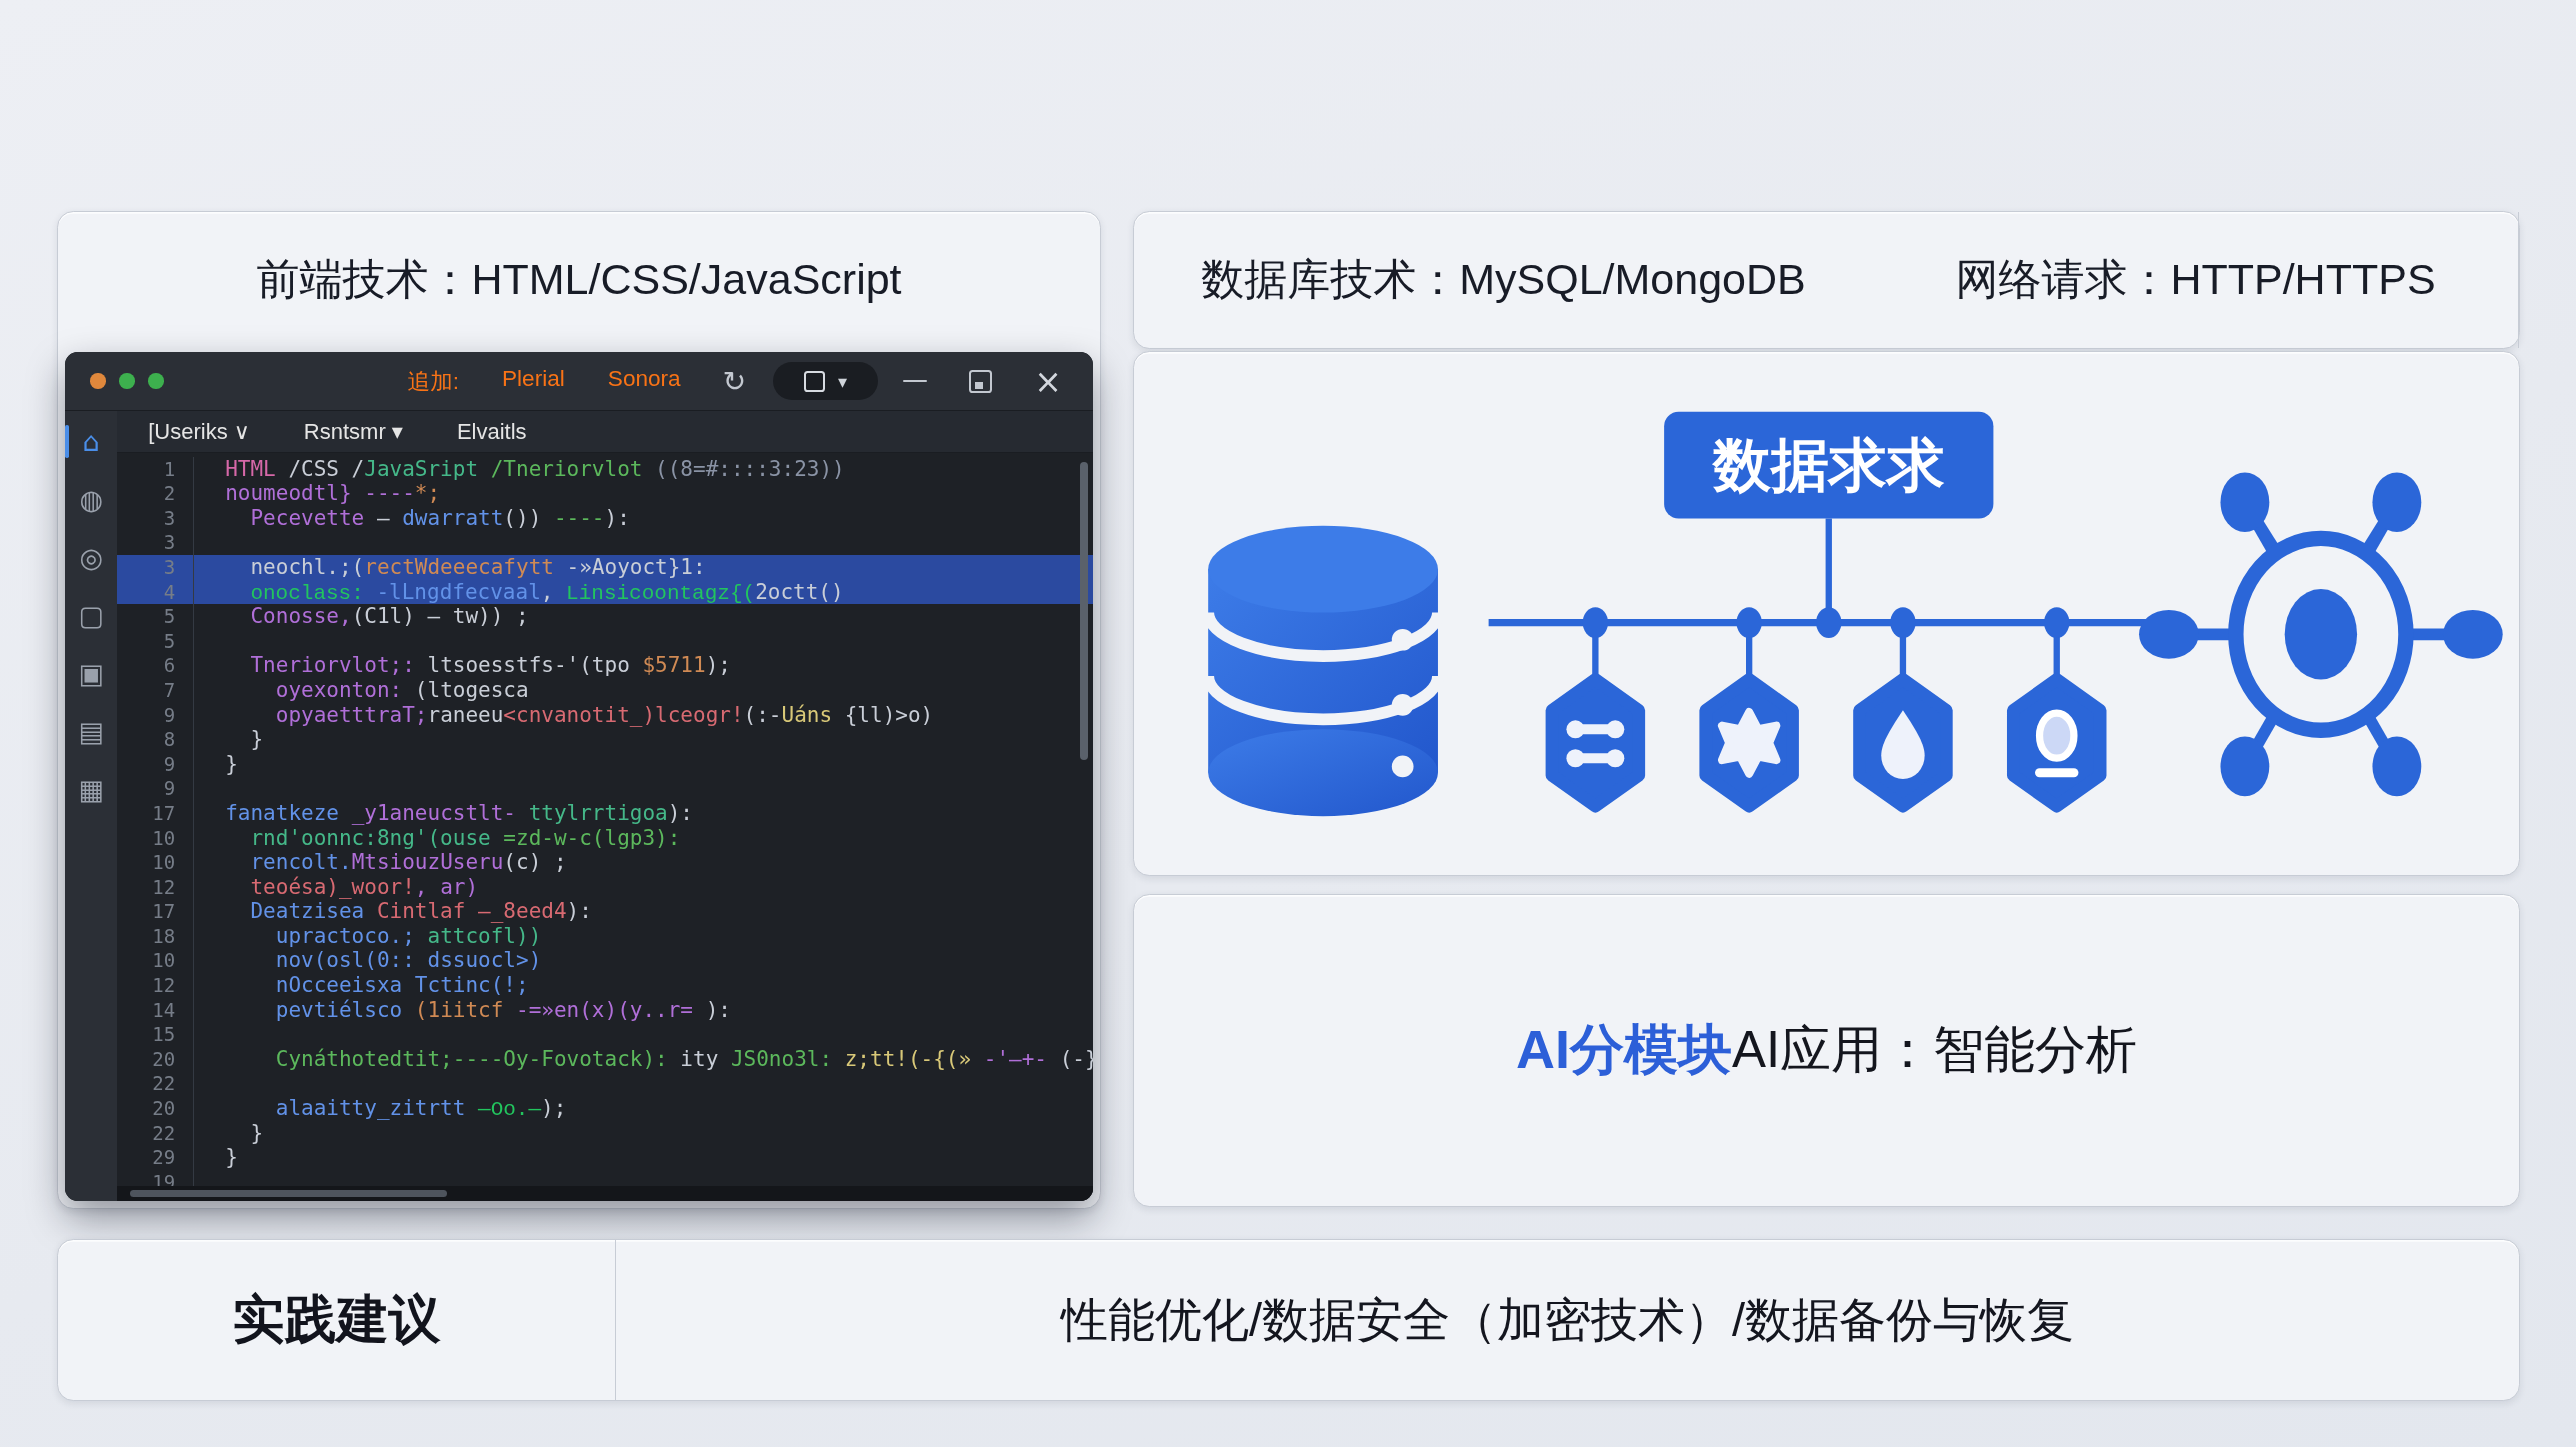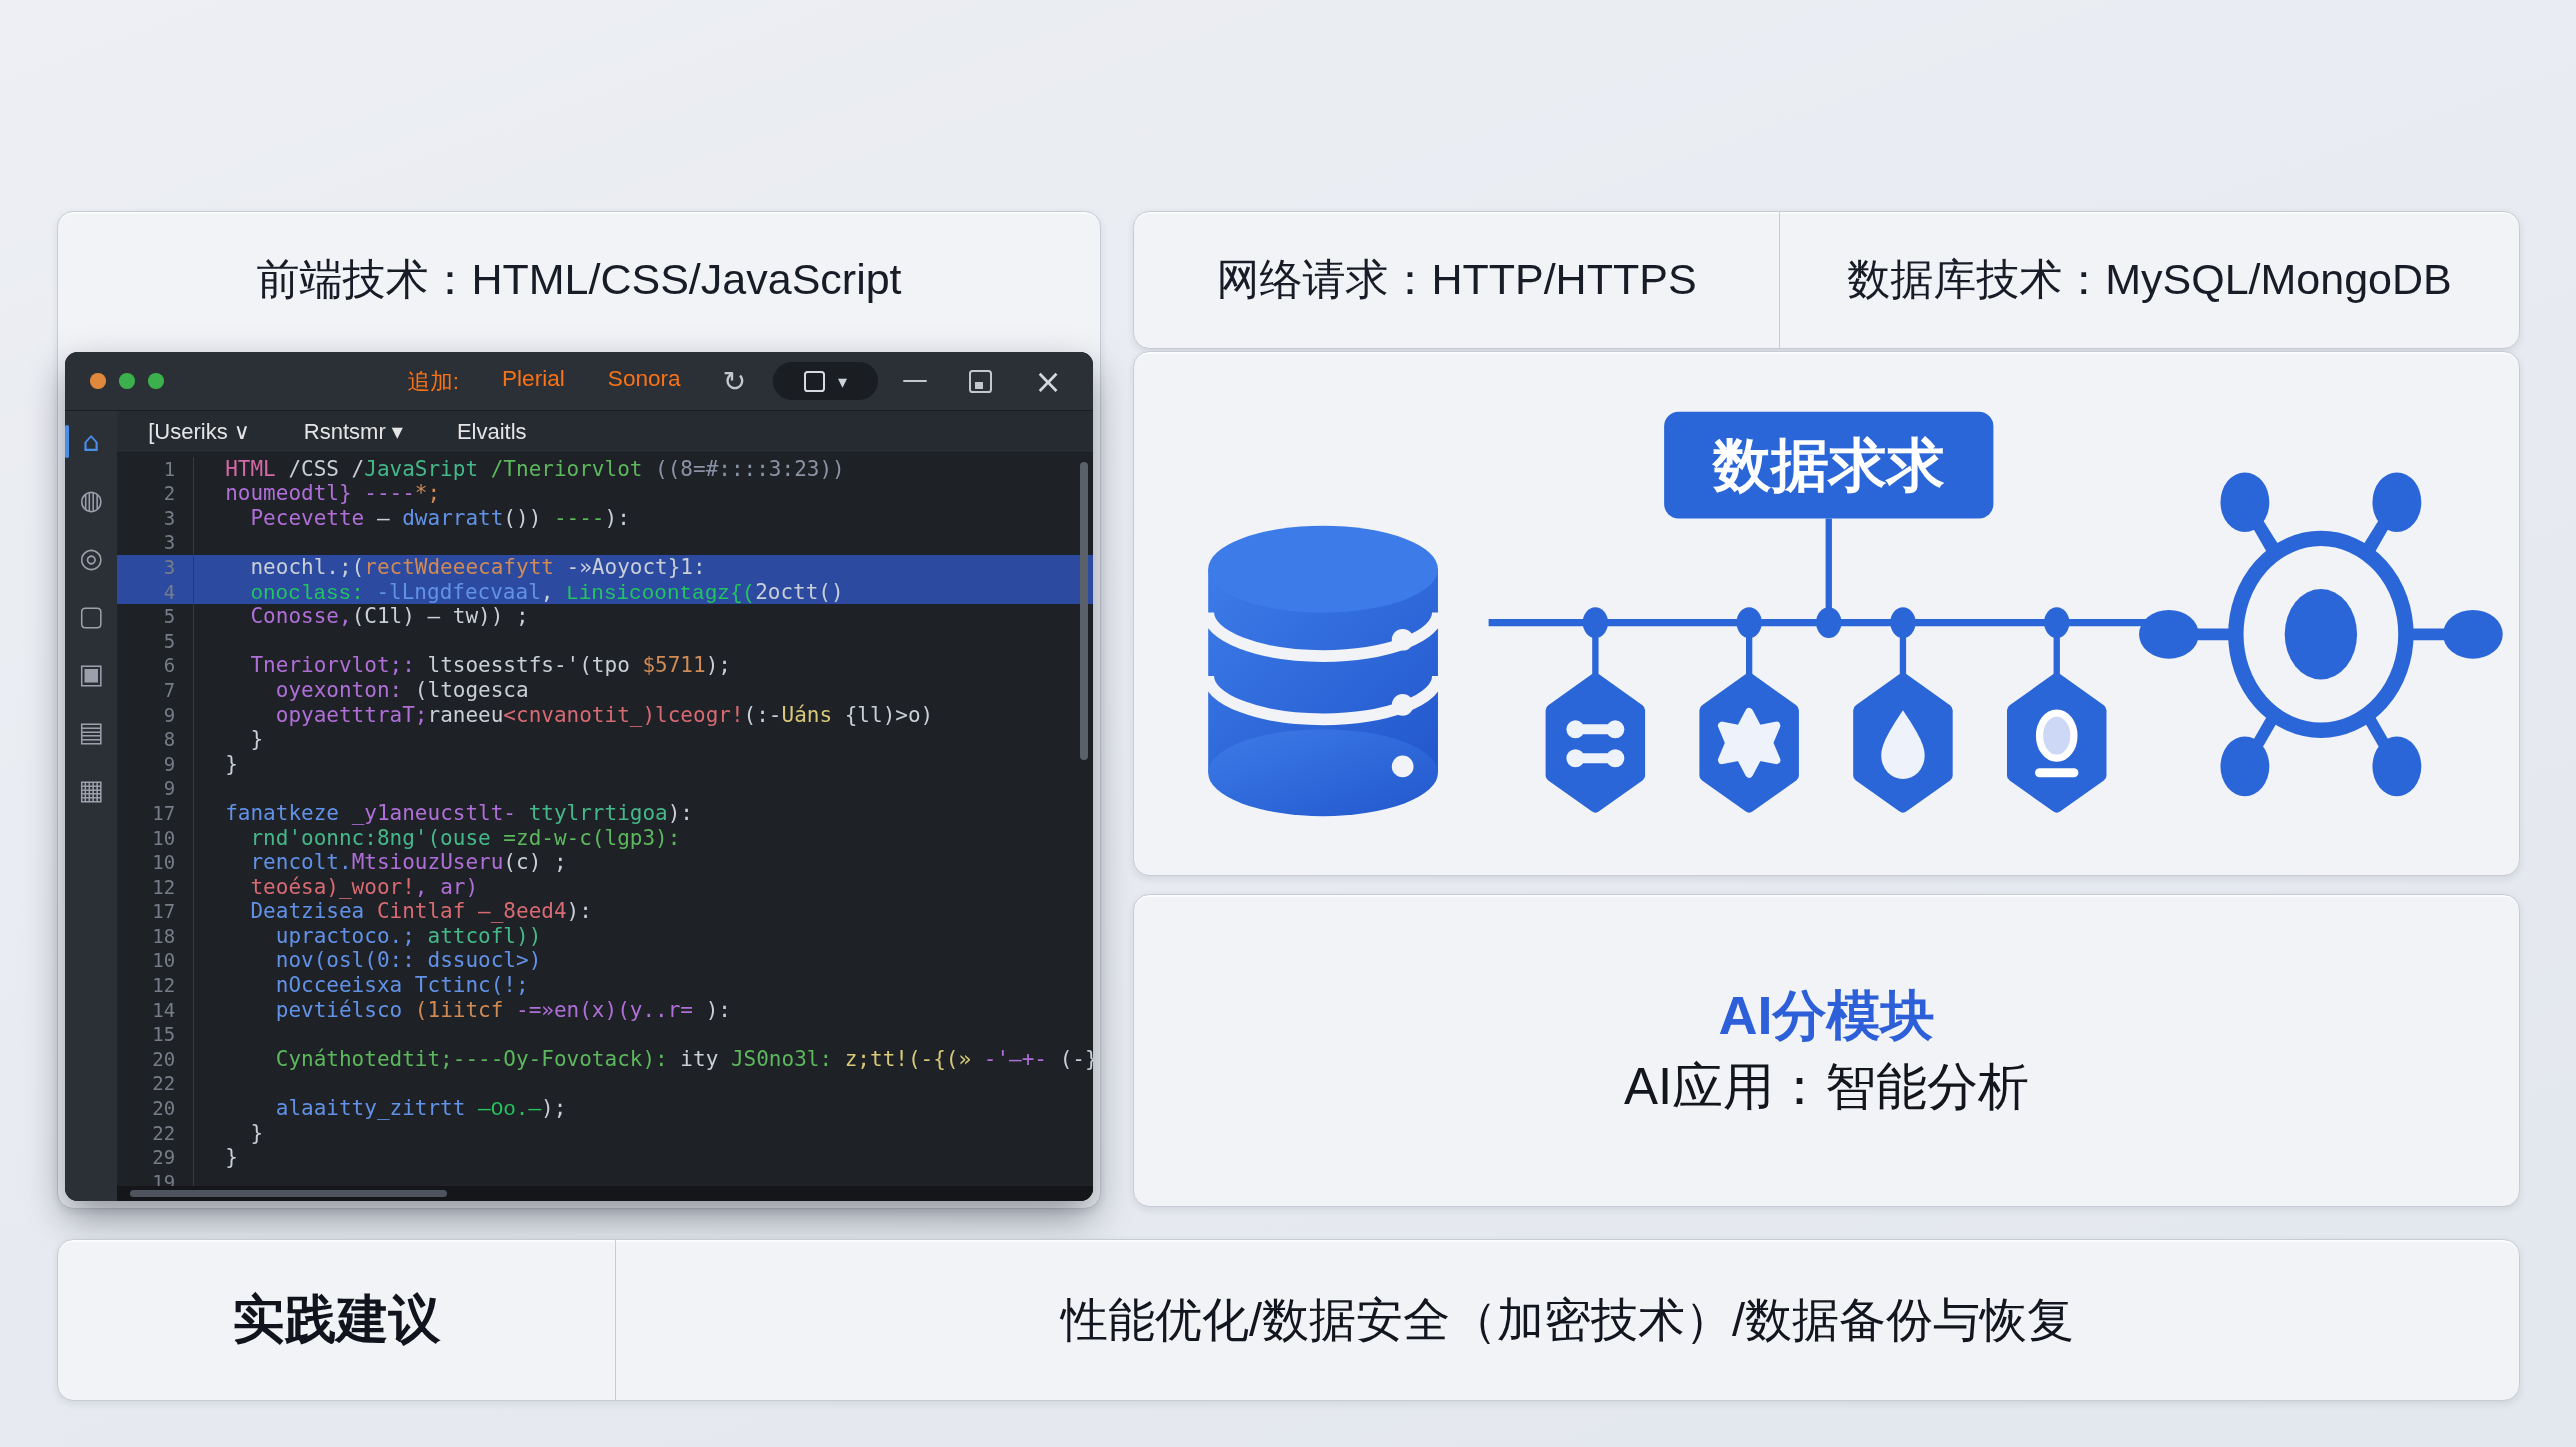--- a/index.html
+++ b/index.html
@@ -68,21 +68,21 @@
   .vscroll{position:absolute;right:4.5px;top:9px;width:8.1px;height:298px;background:#5a616b;border-radius:4.5px;}
   .hscroll{position:absolute;left:0;right:0;bottom:0;height:14.5px;background:#14161a;}
   .hscroll .thumb{position:absolute;left:12.7px;top:3.6px;width:317px;height:7.2px;background:#4e545d;border-radius:3.6px;}
   
   #right-header-card{left:1133px;top:211px;width:1385px;height:136px;display:flex;}
   .rh-cell{display:flex;align-items:center;justify-content:center;height:100%;}
   .rh-cell.first{width:645px;border-right:1.8px solid #c7ccd5;}
   .rh-cell.second{flex:1;}
   #diagram-card{left:1133px;top:351px;width:1385px;height:523px;}
   #diagram-svg{position:absolute;inset:0;width:100%;height:100%;}
-  #ai-card{left:1133px;top:894px;width:1385px;height:311px;display:flex;flex-direction:column;align-items:center;justify-content:center;}
+  #ai-card{left:1133px;top:894px;width:1385px;height:311px;display:flex;align-items:center;justify-content:center;}
   .ai-title{font-size:54px;font-weight:700;color:#2c5fd8;}
   .ai-sub{font-size:51px;font-weight:500;color:#14161e;}
   
   #bottom-card{left:57px;top:1239px;width:2461px;height:160px;display:flex;}
   .bb-left{width:557px;border-right:1.8px solid #c7ccd5;display:flex;align-items:center;justify-content:center;
            font-size:52px;font-weight:700;color:#12141d;}
   .bb-right{flex:1;display:flex;align-items:center;justify-content:center;font-size:47px;font-weight:500;color:#14161f;}
 </style>
 </head>
 <body>
@@ -262,25 +262,25 @@
             <div class="hscroll">
                 <div class="thumb"></div>
               </div>
           </div>
         </div>
       </div>
     </div>
   </div>
 
   <div class="card" id="right-header-card">
+    <div class="rh-cell second">
+      <span class="card-header-text">数据库技术：MySQL/MongoDB</span>
+    </div>
     <div class="rh-cell first">
       <span class="card-header-text">网络请求：HTTP/HTTPS</span>
-    </div>
-    <div class="rh-cell second">
-      <span class="card-header-text">数据库技术：MySQL/MongoDB</span>
     </div>
   </div>
 
   <div class="card" id="diagram-card">
     <svg id="diagram-svg" viewBox="0 0 1531 578">
       <defs>
         <linearGradient id="dbgrad" x1="0" y1="0" x2="1" y2="1">
           <stop offset="0" stop-color="#3d7ce8"></stop>
             <stop offset="1" stop-color="#2257cc"></stop>
         </linearGradient>

